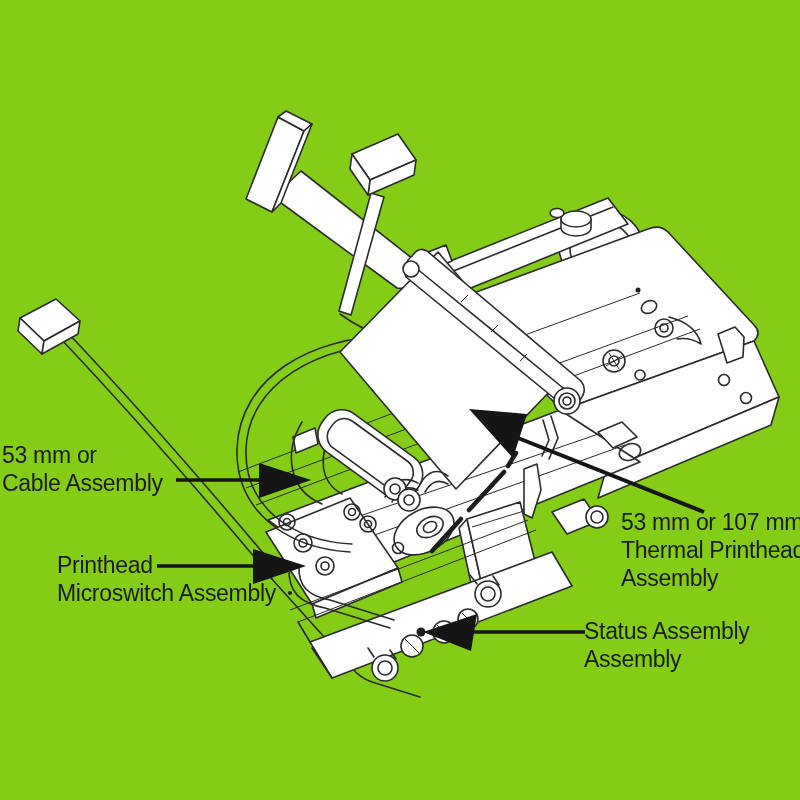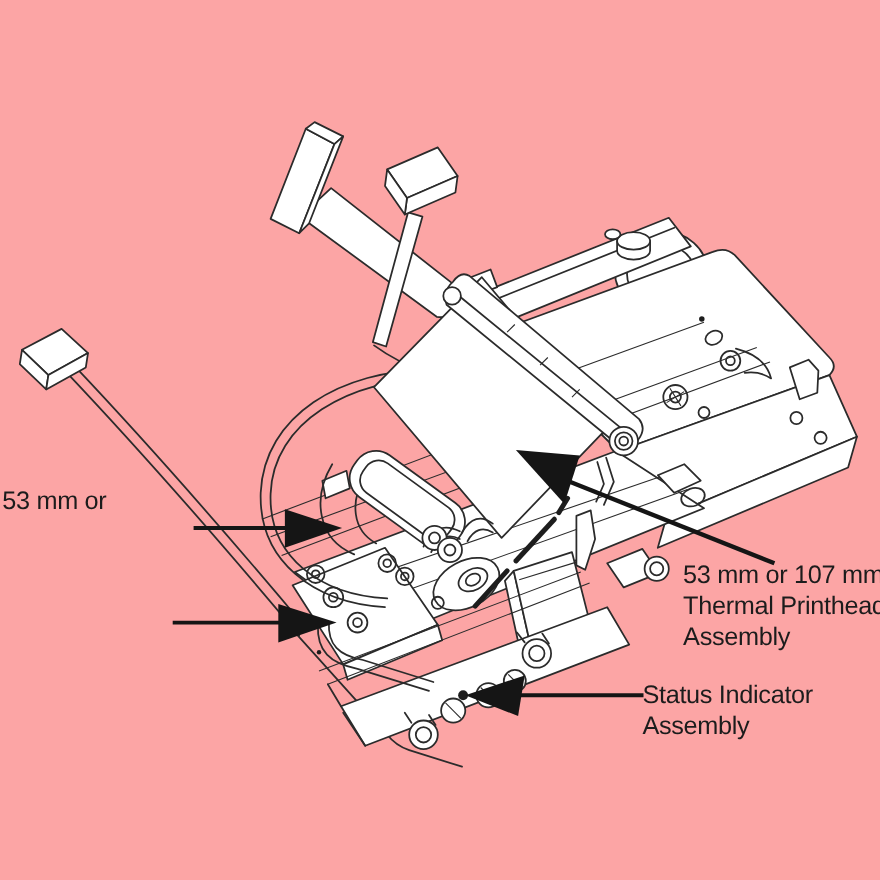--- a/index.html
+++ b/index.html
@@ -1,16 +1,16 @@
 <!DOCTYPE html>
 <html><head>
 <meta charset="utf-8">
 <style>
   html,body{margin:0;padding:0;background:#ffffff;}
-  .stage{position:relative;width:800px;height:800px;background:#fca5a5;overflow:hidden;
+  .stage{position:relative;width:800px;height:800px;background:#84cc16;overflow:hidden;
          font-family:"Liberation Sans", sans-serif;}
   .stage svg{position:absolute;left:0;top:0;}
   .callout{position:absolute;color:#1c1c1c;font-size:23px;line-height:28px;
            letter-spacing:-0.3px;white-space:nowrap;}
   .callout span{display:block;}
   
   .ln{stroke:#2b2b2b;stroke-width:1.6;fill:none;stroke-linecap:round;stroke-linejoin:round;}
   .lnw{stroke:#2b2b2b;stroke-width:1.6;fill:#ffffff;stroke-linecap:round;stroke-linejoin:round;}
   .thin{stroke:#2b2b2b;stroke-width:1;fill:none;}
   .thick{stroke:#1d1d1d;stroke-width:4.5;fill:none;stroke-linecap:round;}
@@ -222,27 +222,32 @@
       <polygon class="arrowhead" points="469,409 527,414 513,458"></polygon>
     </g>
     <g>
       <line class="leader" x1="473" y1="632" x2="585" y2="632" stroke-width="3.5"></line>
       <polygon class="arrowhead" points="477,614 471,651 423,632"></polygon>
     </g>
   </svg>
 
   <div class="callout" style="left:2px;top:441px">
     <span>53 mm or</span>
-  </div>
-
+    <span>Cable Assembly</span>
+  </div>
+
+  <div class="callout" style="left:57px;top:551px">
+    <span>Printhead</span>
+    <span>Microswitch Assembly</span>
+  </div>
 
   <div class="callout" style="left:621px;top:508px">
     <span>53 mm or 107 mm</span>
     <span>Thermal Printhead</span>
     <span>Assembly</span>
   </div>
 
   <div class="callout" style="left:584px;top:617px">
-    <span>Status Indicator</span>
+    <span>Status Assembly</span>
     <span>Assembly</span>
   </div>
 
 </div>
 
 </body></html>

